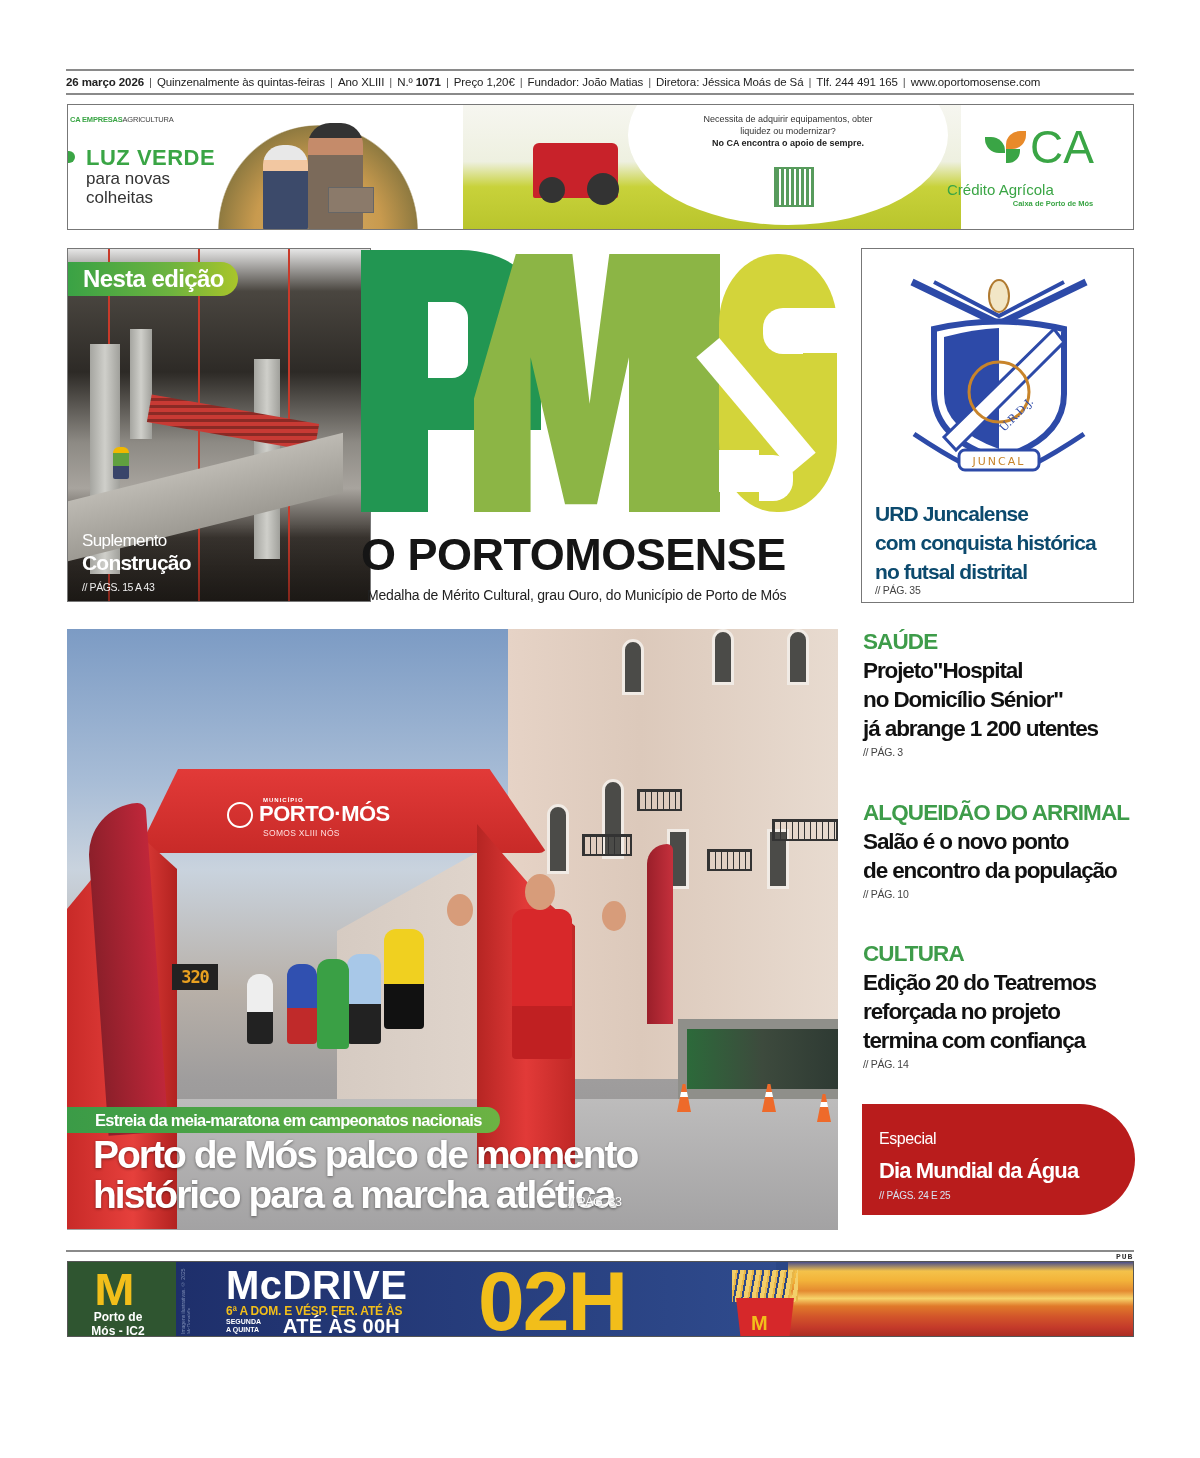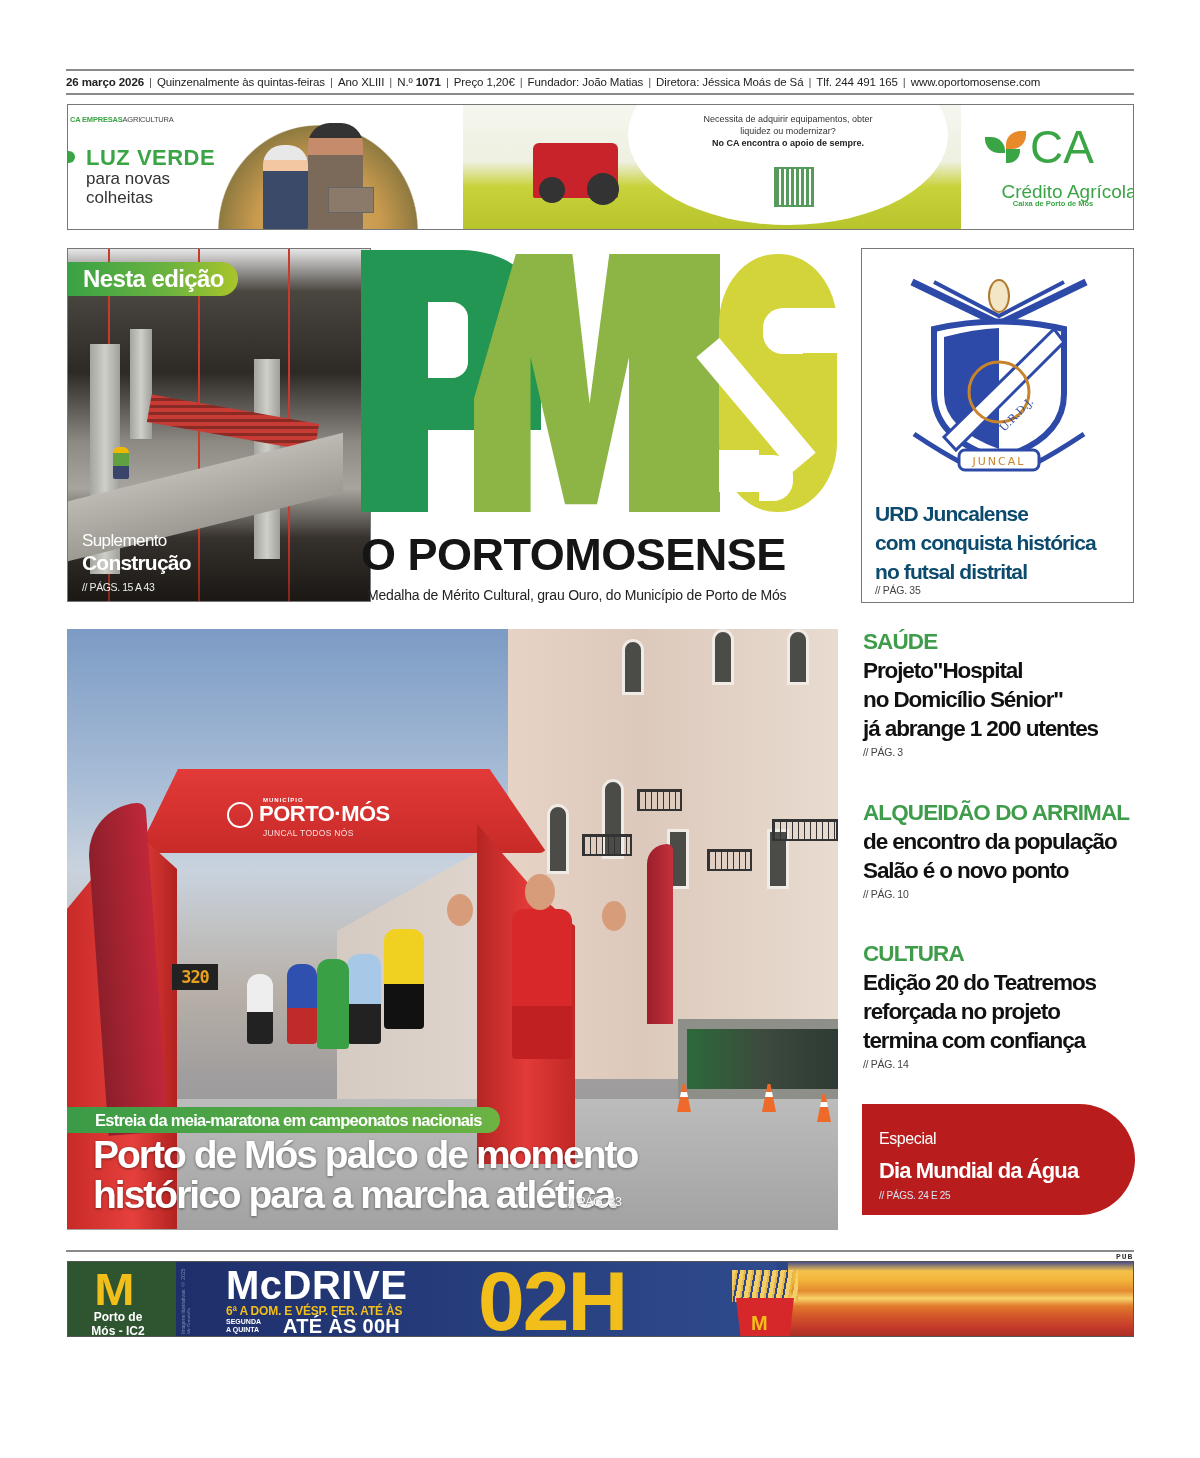--- a/index.html
+++ b/index.html
@@ -35,21 +35,21 @@
   .ad-top .tractor:after { content: ""; position: absolute; left: 54px; top: 30px; width: 32px; height: 32px; border-radius: 50%; background: #333; }
   .ad-top .question { position: absolute; left: 590px; top: 8px; width: 260px; text-align: center; font-size: 9px; line-height: 12px; color: #333; }
   .ad-top .question b { display: block; font-weight: 700; color: #222; }
   .ad-top .qr { position: absolute; left: 706px; top: 62px; width: 40px; height: 40px;
     background: repeating-linear-gradient(90deg, #3a8a40 0 3px, #fff 3px 5px), #3a8a40; opacity: 0.85; border: 2px solid #3a8a40; }
   .ad-top .ca-panel { position: absolute; left: 893px; top: 0; width: 174px; height: 126px; background: #fff; }
   .ad-top .leaf1 { position: absolute; left: 917px; top: 32px; width: 20px; height: 16px; background: #3aa545; border-radius: 0 14px 0 14px; }
   .ad-top .leaf2 { position: absolute; left: 938px; top: 26px; width: 20px; height: 18px; background: #e88a2a; border-radius: 14px 0 14px 0; }
   .ad-top .leaf3 { position: absolute; left: 938px; top: 44px; width: 14px; height: 14px; background: #3aa545; border-radius: 0 0 12px 0; }
   .ad-top .ca-letters { position: absolute; left: 962px; top: 18px; font-size: 46px; color: #3aa545; line-height: 48px; }
-  .ad-top .ca-name { position: absolute; left: 921px; top: 76px; width: 160px; text-align: center; font-size: 19px; color: #3aa545; }
+  .ad-top .ca-name { position: absolute; left: 879px; top: 76px; width: 160px; font-size: 15px; color: #3aa545; }
   .ad-top .ca-sub { position: absolute; left: 905px; top: 94px; width: 160px; text-align: center; font-size: 7.5px; font-weight: 700; color: #3aa545; }
 
   
   .edicao { position: absolute; left: 67px; top: 248px; width: 304px; height: 354px; border: 1px solid #777; overflow: hidden;
     background:
       linear-gradient(180deg, rgba(255,255,255,0) 78%, rgba(0,0,0,0.35) 100%),
       repeating-linear-gradient(90deg, transparent 0 40px, #c83a2a 40px 42px, transparent 42px 90px),
       linear-gradient(180deg, #e6e6e6 0%, #4a4640 12%, #2d2a26 35%, #8d8a84 55%, #a8a49e 68%, #3a3530 82%, #2a2520 100%); }
   .edicao .pillar { position: absolute; background: linear-gradient(90deg, #a5a5a0, #cfcfca, #a0a09b); }
   .edicao .rebar { position: absolute; left: 80px; top: 160px; width: 170px; height: 28px; background: repeating-linear-gradient(170deg, #c83a34 0 4px, #8a2a25 4px 7px); transform: rotate(10deg); }
@@ -275,21 +275,21 @@
   <div class="road"></div>
 
   <div class="arch">
     <div class="arch-top" style="top:0;"></div>
     <div class="arch-left" style="top:60px;"></div>
     <div class="arch-right" style="top:55px;"></div>
   </div>
   <div class="arch-logo">
     <small>MUNICÍPIO</small>
     <span class="crest-i"></span><span>PORTO·MÓS</span>
-    <span class="slogan">JUNCAL TODOS NÓS</span>
+    <span class="slogan">SOMOS XLIII NÓS</span>
   </div>
   <div class="flag-l"></div>
   <div class="flag-r"></div>
   <div class="clock">320</div>
 
   <div class="runner" style="left:445px;top:280px;width:60px;height:150px;background:linear-gradient(#d8282a 0 65%, #c02022 65% 100%);"></div>
   <div class="head-r" style="left:458px;top:245px;width:30px;height:36px;"></div>
   <div class="runner" style="left:370px;top:295px;width:50px;height:120px;background:linear-gradient(repeating-linear-gradient(180deg,#fff 0 5px,#2a8a3a 5px 10px) 0 0 / 100% 60% no-repeat, #111);"></div>
   <div class="head-r" style="left:380px;top:265px;width:26px;height:32px;"></div>
   <div class="runner" style="left:525px;top:300px;width:48px;height:120px;background:linear-gradient(repeating-linear-gradient(180deg,#fff 0 5px,#2a8a3a 5px 10px) 0 0 / 100% 55% no-repeat, #111);"></div>
@@ -313,22 +313,22 @@
 
 <div class="news" style="top:628px;">
   <div class="cat">SAÚDE</div>
   <div class="ttl">Projeto"Hospital</div>
   <div class="ttl">no Domicílio Sénior"</div>
   <div class="ttl">já abrange 1 200 utentes</div>
   <div class="pg">// PÁG. 3</div>
 </div>
 <div class="news" style="top:799px;">
   <div class="cat">ALQUEIDÃO DO ARRIMAL</div>
+  <div class="ttl">Salão é o novo ponto</div>
   <div class="ttl">de encontro da população</div>
-  <div class="ttl">Salão é o novo ponto</div>
   <div class="pg">// PÁG. 10</div>
 </div>
 <div class="news" style="top:940px;">
   <div class="cat">CULTURA</div>
   <div class="ttl">Edição 20 do Teatremos</div>
   <div class="ttl">reforçada no projeto</div>
   <div class="ttl">termina com confiança</div>
   <div class="pg">// PÁG. 14</div>
 </div>
 

